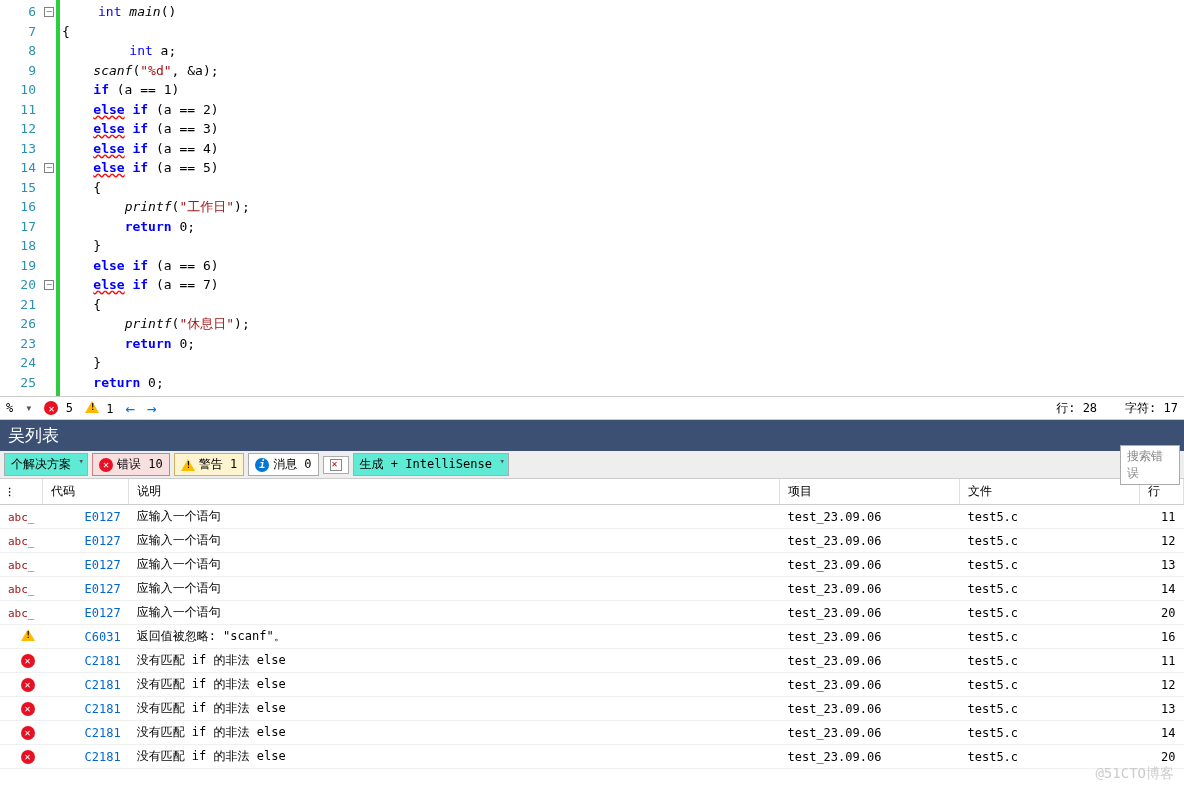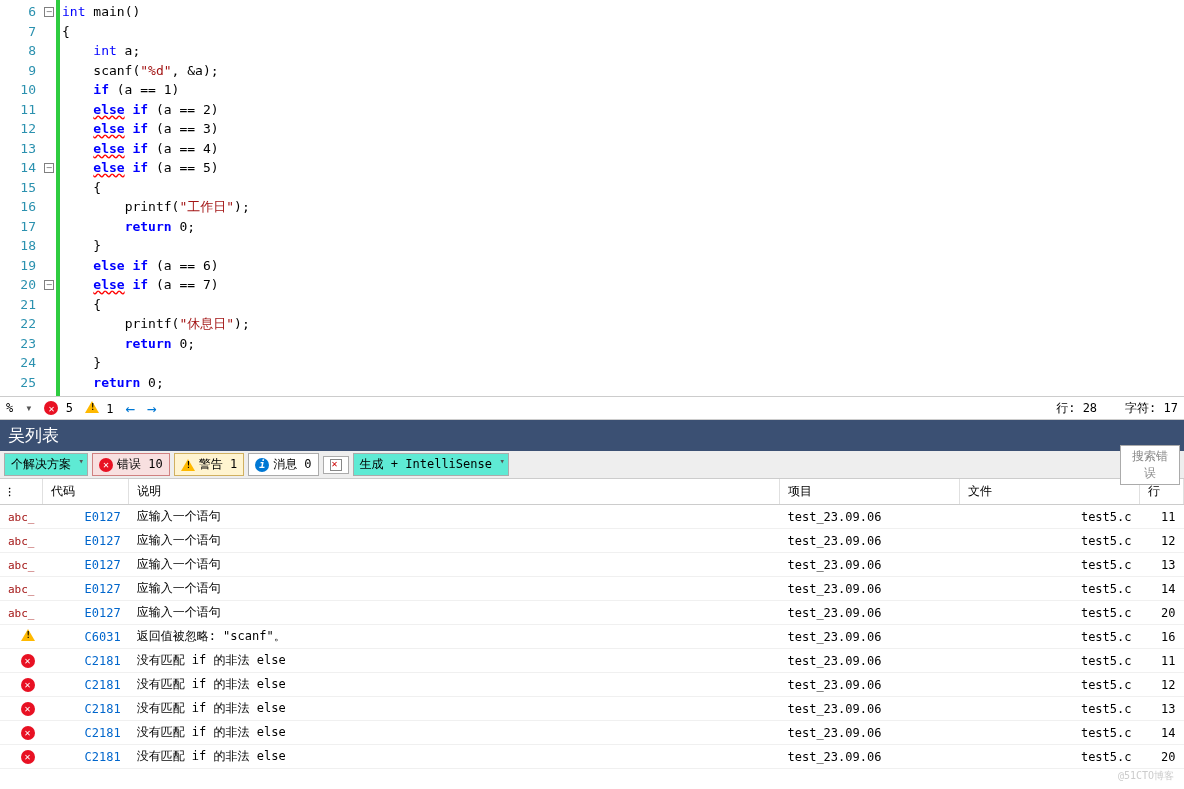--- a/index.html
+++ b/index.html
@@ -4,52 +4,52 @@
 <style>
 * { margin: 0; padding: 0; box-sizing: border-box; }
 body { font-family: Consolas, "Microsoft YaHei", monospace; font-size: 13px; background: #fff; overflow: hidden; }
 .editor-wrap { display: flex; height: 396px; background: #fff; }
 .gutter { width: 42px; background: #fff; text-align: right; padding-right: 6px; color: #2b91af; font-family: Consolas, monospace; line-height: 19.5px; padding-top: 2px; font-size: 13px; }
 .fold-col { width: 14px; background: #fff; line-height: 19.5px; padding-top: 2px; color: #808080; text-align: center; font-size: 10px; }
 .fold-box { display: inline-block; width: 10px; height: 10px; border: 1px solid #808080; line-height: 8px; font-size: 10px; color: #808080; text-align: center; }
 .change-bar { width: 4px; background: #2ecc40; }
 .code { flex: 1; font-family: Consolas, "Microsoft YaHei", monospace; line-height: 19.5px; padding-top: 2px; padding-left: 2px; white-space: pre; font-size: 13px; }
 .kw { color: #0000ff; font-weight: bold; }
-.type { color: #0000ff; }
+.type { color: #0000ff; margin-left: 36px; }
 .str { color: #a31515; }
-.func { color: #000; }
+.func { color: #000; font-style: italic; }
 .squig { text-decoration: underline wavy #ff0000; text-decoration-skip-ink: none; }
 .status-bar { display: flex; align-items: center; height: 24px; border-top: 1px solid #ccc; border-bottom: 1px solid #ccc; background: #fff; padding: 0 6px; font-size: 12px; gap: 12px; }
 .status-right { margin-left: auto; display: flex; gap: 28px; }
 .icon-err { display: inline-flex; width: 14px; height: 14px; border-radius: 50%; background: #e81123; color: #fff; align-items: center; justify-content: center; font-weight: bold; font-size: 10px; }
 .icon-warn { display: inline-flex; width: 0; height: 0; border-left: 7px solid transparent; border-right: 7px solid transparent; border-bottom: 12px solid #ffb900; position: relative; }
 .icon-warn::after { content: "!"; position: absolute; left: -2px; top: 1px; font-size: 9px; color: #000; font-weight: bold; }
 .icon-info { display: inline-flex; width: 14px; height: 14px; border-radius: 50%; background: #0078d4; color: #fff; align-items: center; justify-content: center; font-weight: bold; font-size: 10px; font-style: italic; }
 .icon-intelli { display: inline-block; width: 12px; height: 12px; border: 1px solid #888; position: relative; }
 .icon-intelli::after { content: "✕"; position: absolute; left: 1px; top: -2px; color: #c00; font-size: 10px; }
 .panel-title { background: #3b5073; color: #fff; padding: 4px 8px; font-size: 17px; }
 .filter-bar { display: flex; align-items: center; height: 28px; background: #eee; border-bottom: 1px solid #ccc; padding: 0 4px; gap: 4px; font-size: 12px; }
 .dropdown { background: #5eead4; border: 1px solid #ababab; padding: 2px 16px 2px 6px; font-size: 12px; position: relative; }
 .dropdown::after { content: "▾"; position: absolute; right: 3px; top: 2px; font-size: 9px; color: #555; }
 .filter-btn { display: inline-flex; align-items: center; gap: 4px; background: #fff; border: 1px solid #ababab; padding: 2px 6px; font-size: 12px; cursor: pointer; }
 .filter-btn.active-err { background: #f8e0e0; border-color: #d08080; }
 .filter-btn.active-warn { background: #fff4d0; border-color: #d0b060; }
-.search-box { margin-left: auto; border: 1px solid #ababab; padding: 2px 6px; background: #fff; color: #888; width: 60px; text-align: center; }
+.search-box { margin-left: auto; border: 1px solid #ababab; padding: 2px 6px; background: #fff; color: #888; width: 60px; }
 .error-table { width: 100%; border-collapse: collapse; font-size: 12px; }
 .error-table th { text-align: left; padding: 4px 8px; border-right: 1px solid #e0e0e0; border-bottom: 1px solid #ccc; background: #fff; font-weight: normal; color: #000; }
 .error-table td { padding: 3px 8px; border-bottom: 1px solid #f0f0f0; vertical-align: middle; }
 .code-link { color: #0066cc; cursor: pointer; margin-left: 34px; }
 .col-icon { width: 24px; text-align: right; }
 .col-code { width: 60px; }
 .col-proj { width: 180px; }
-.col-file { width: 180px; text-align: right; }
+.col-file { width: 180px; }
 .col-line { width: 44px; text-align: right; }
 .arrow { color: #0078d4; font-size: 16px; cursor: pointer; }
 .th-icon { width: 24px; }
-.watermark { position: fixed; right: 10px; bottom: 6px; color: #ccc; font-size: 10px; }
+.watermark { position: fixed; right: 10px; bottom: 6px; color: #ccc; font-size: 14px; }
 </style>
 </head>
 <body>
 
 <div class="editor-wrap">
   <div class="gutter" id="gutter">
       <div>6</div>
       <div>7</div>
       <div>8</div>
       <div>9</div>
@@ -58,21 +58,21 @@
       <div>12</div>
       <div>13</div>
       <div>14</div>
       <div>15</div>
       <div>16</div>
       <div>17</div>
       <div>18</div>
       <div>19</div>
       <div>20</div>
       <div>21</div>
-      <div>22</div>
+      <div>26</div>
       <div>23</div>
       <div>24</div>
       <div>25</div>
     </div>
   <div class="fold-col" id="foldcol">
       <div><span class="fold-box">−</span></div>
       <div>&nbsp;</div>
       <div>&nbsp;</div>
       <div>&nbsp;</div>
       <div>&nbsp;</div>

